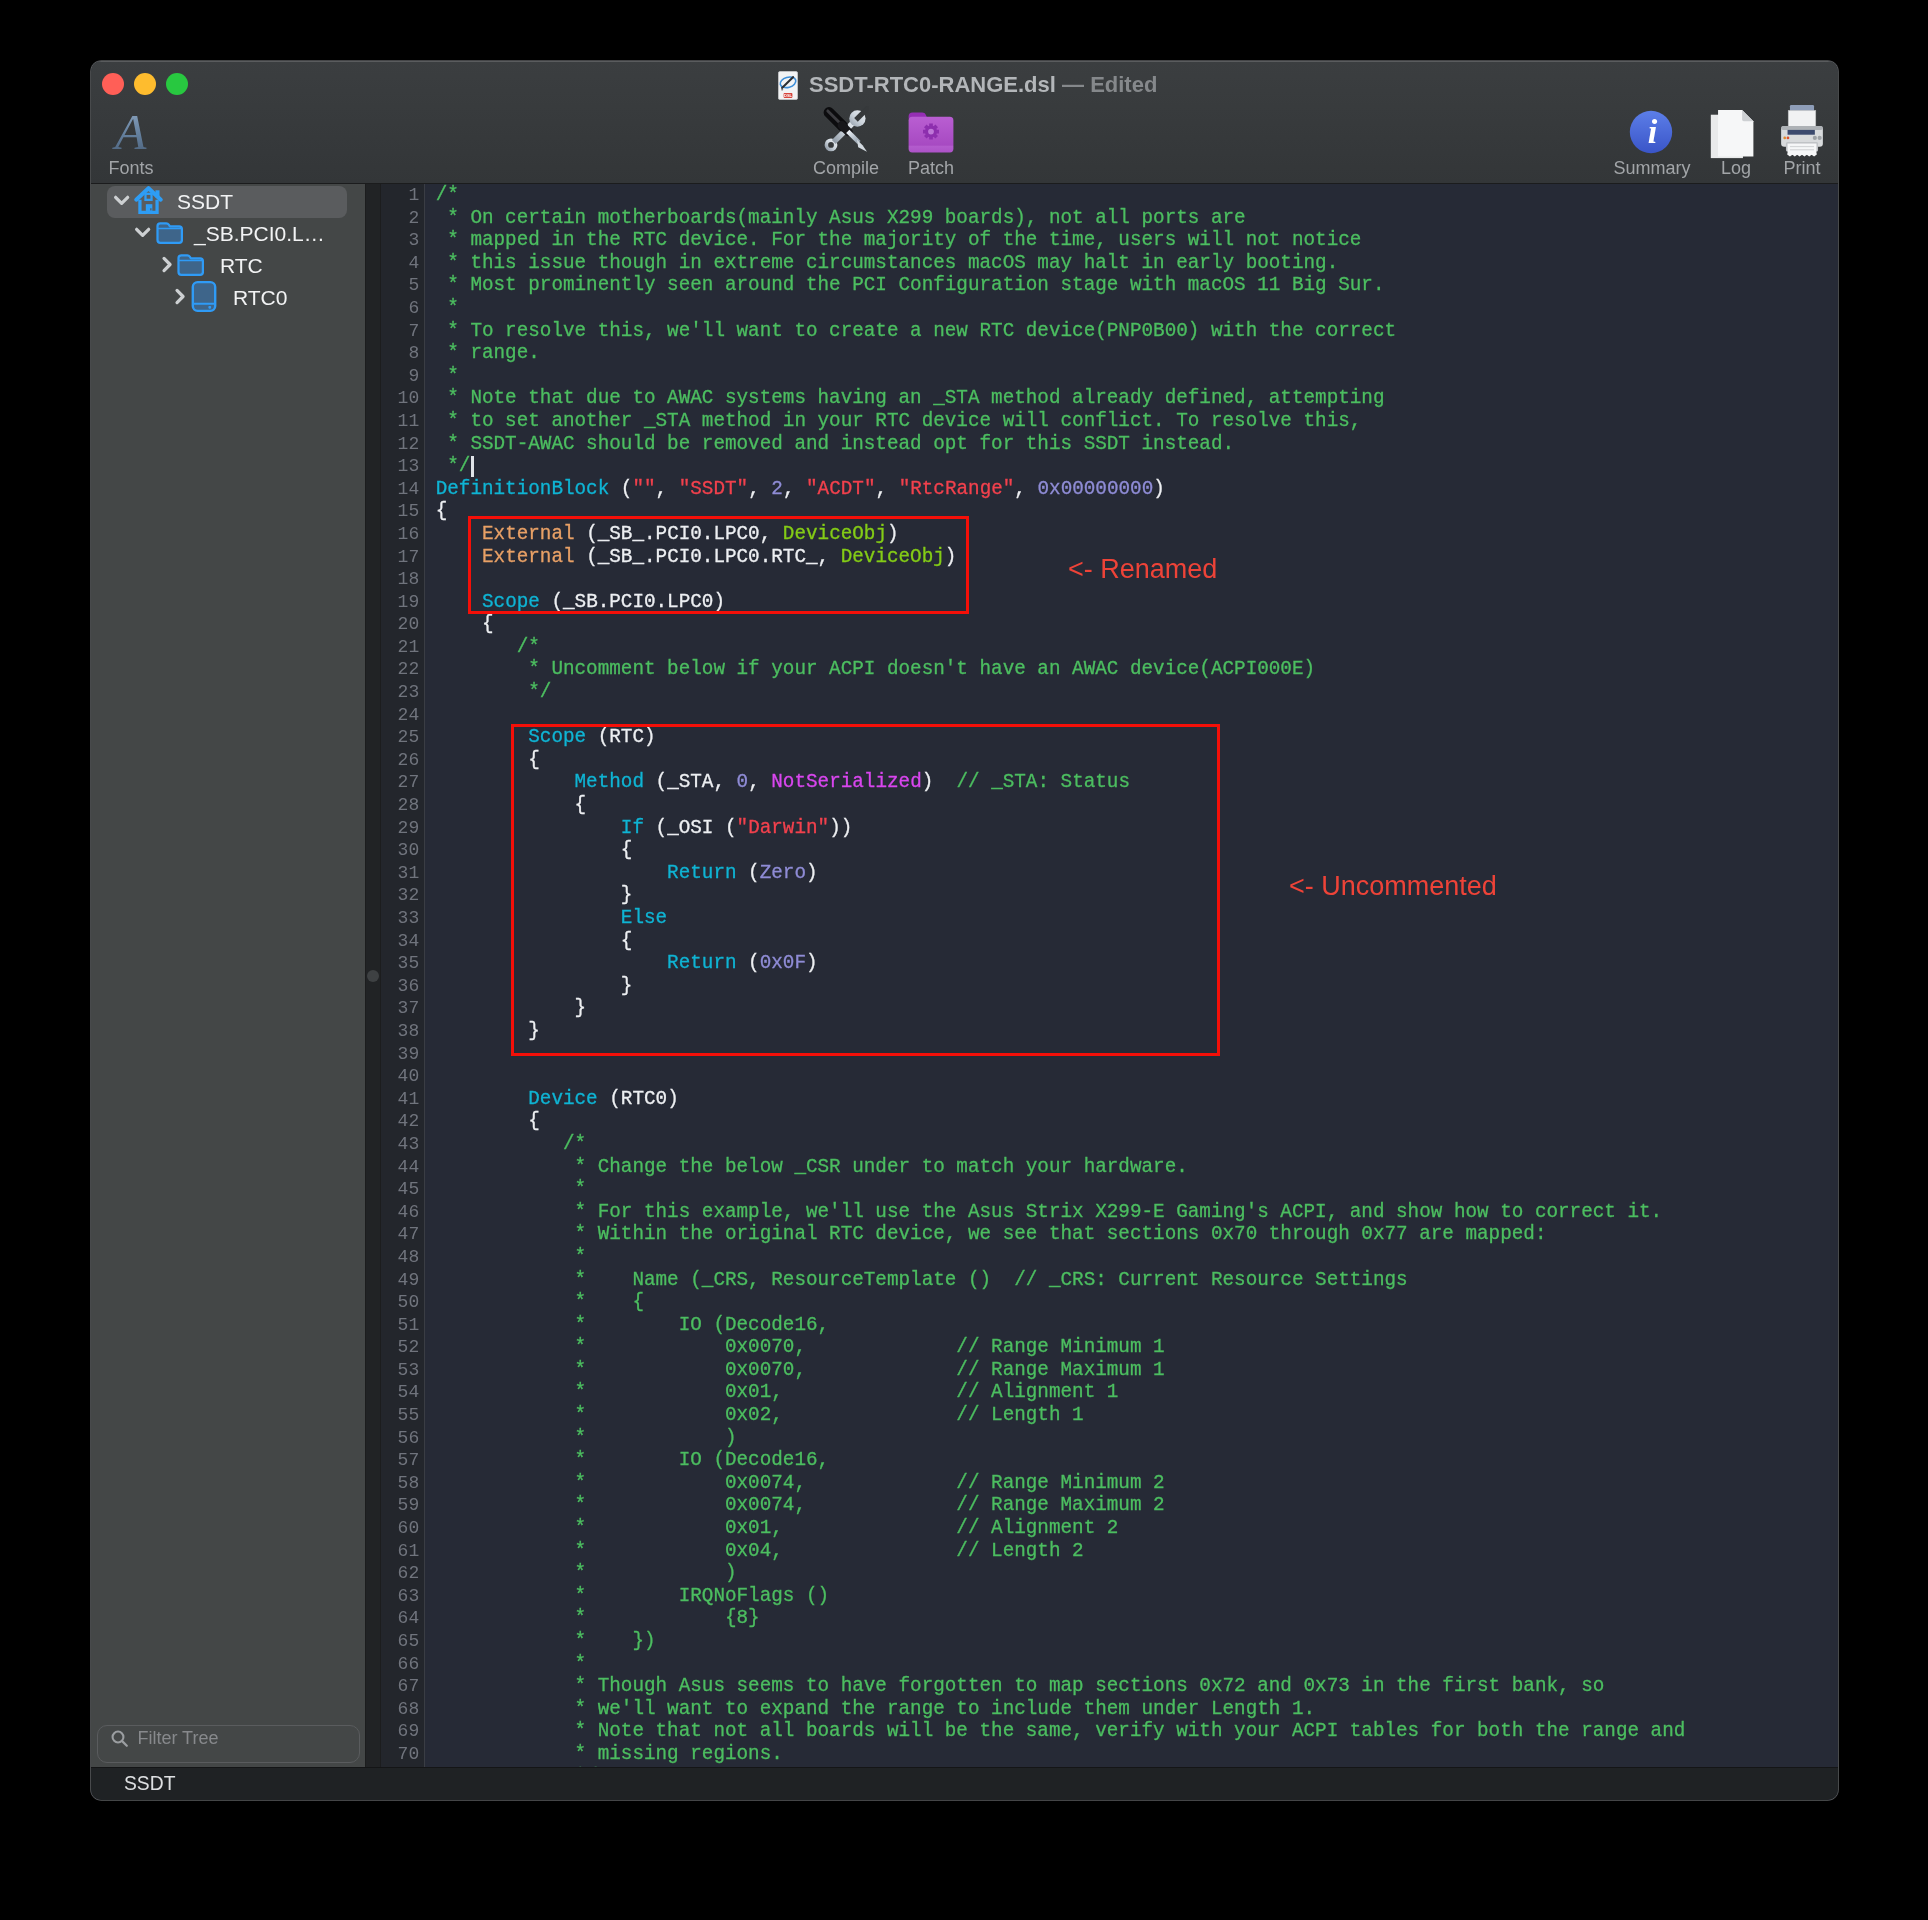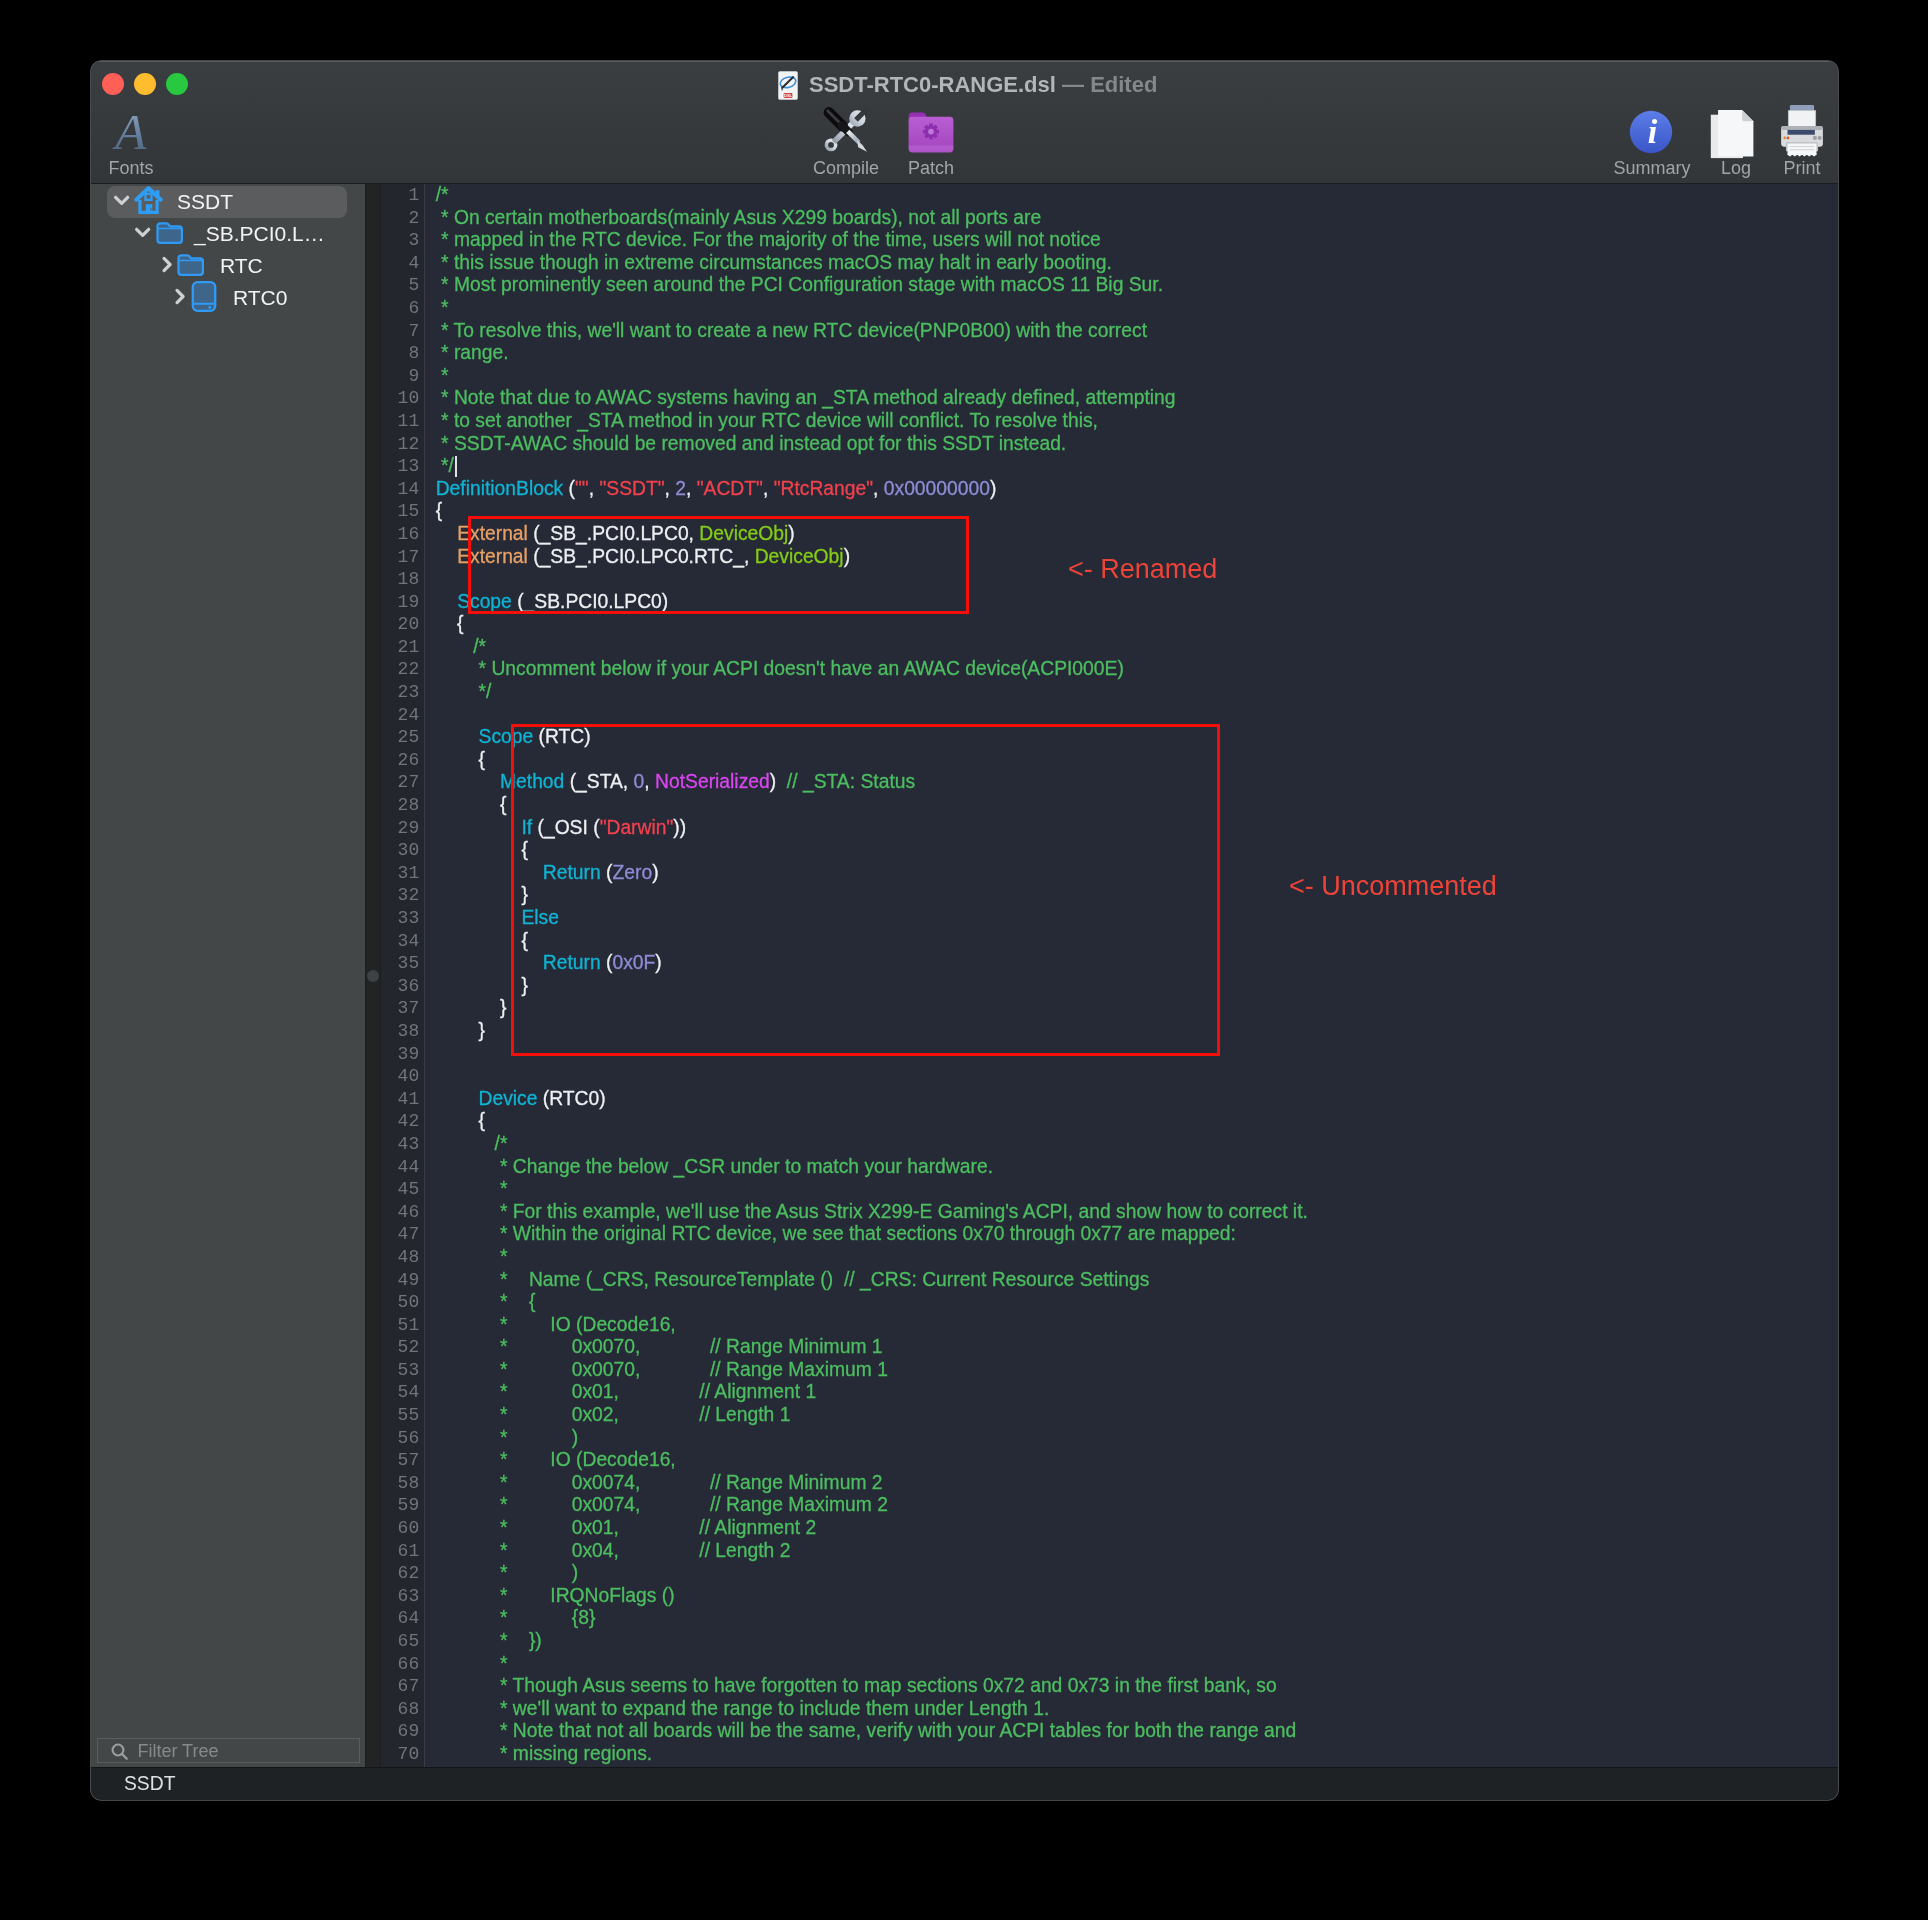--- a/index.html
+++ b/index.html
@@ -23,42 +23,42 @@
 
 #side{position:absolute;left:0;top:123px;width:274px;bottom:33px;background:#444747}
 #divider{position:absolute;left:274px;top:123px;width:16px;bottom:33px;background:#212325;
   border-left:0.8px solid #1c1d1e;border-right:0.8px solid #1c1d1e}
 #divider .dot{position:absolute;left:50%;top:792px;transform:translate(-50%,-50%);
   width:12px;height:12px;border-radius:50%;background:#3e4143}
 #gutter{position:absolute;left:290px;top:123px;width:44px;bottom:33px;background:#23262c;
   border-right:0.8px solid #3a3d44;font-family:"Liberation Mono",monospace;font-size:18px;
   line-height:22.6px;color:#70747d;text-align:right;padding-right:4.8px;white-space:pre;overflow:hidden}
 #editor{position:absolute;left:335px;top:123px;right:0;bottom:33px;background:#262a36;overflow:hidden}
-#editor pre{font-family:Liberation Sans, sans-serif;font-size:19.3px;line-height:22.6px;-webkit-text-stroke:0.3px;
+#editor pre{font-family:Liberation Mono, monospace;font-size:19.3px;line-height:22.6px;-webkit-text-stroke:0.3px;
   color:#edeff2;padding-left:9.7px;white-space:pre}
 #editor pre i{font-style:normal}
 i.g{color:#4cbe60}i.c{color:#0fb4d4}i.r{color:#f2414d}i.o{color:#e8a066}
 i.m{color:#84cc16}i.p{color:#d946ef}i.v{color:#8f8cd6}
 #caret{position:absolute;margin-left:0.8px;margin-top:0.8px;width:2.4px;height:21px;background:#dfe3e8;display:inline-block}
 
 .rbox{position:absolute;border:3.2px solid #f40f08;pointer-events:none}
 #rbox1{left:377px;top:455px;width:501px;height:98px}
 #rbox2{left:420px;top:663px;width:709px;height:332px}
 .rtext{position:absolute;color:#ee4338;font-size:27px;white-space:nowrap}
 #rt1{left:977px;top:493px}
 #rt2{left:1198px;top:810px}
 
 #selrow{position:absolute;left:16px;top:1.6px;width:240px;height:32px;border-radius:8px;background:#5a5c5e}
 .trow{position:absolute;height:32px;white-space:nowrap}
 .trow .txt{color:#f2f3f4;font-size:21px;line-height:32px;vertical-align:top;display:inline-block}
 .chev{position:absolute;top:50%;transform:translateY(-50%)}
 .ticon{position:absolute;top:50%;transform:translateY(-50%)}
 
-#filter{position:absolute;left:6.4px;bottom:4px;width:263px;height:25px;border:1.6px solid #5a5c5e;
-  border-radius:0;background:#444747}
+#filter{position:absolute;left:6.4px;bottom:4px;width:263px;height:38px;border:1.6px solid #5a5c5e;
+  border-radius:10px;background:#444747}
 #filter .ph{position:absolute;left:39px;top:1.6px;font-size:18px;line-height:21px;color:#87898c}
 #filter svg{position:absolute;left:11.3px;top:3.2px}
 
 #status{position:absolute;left:0;bottom:0;width:100%;height:33px;background:#1f2224;
   border-top:0.8px solid #141516}
 #status .st{position:absolute;left:33px;top:0;line-height:32px;font-size:19.3px;color:#dee0e2}
 </style></head>
 <body>
 <div id="win">
   <div id="chrome">

